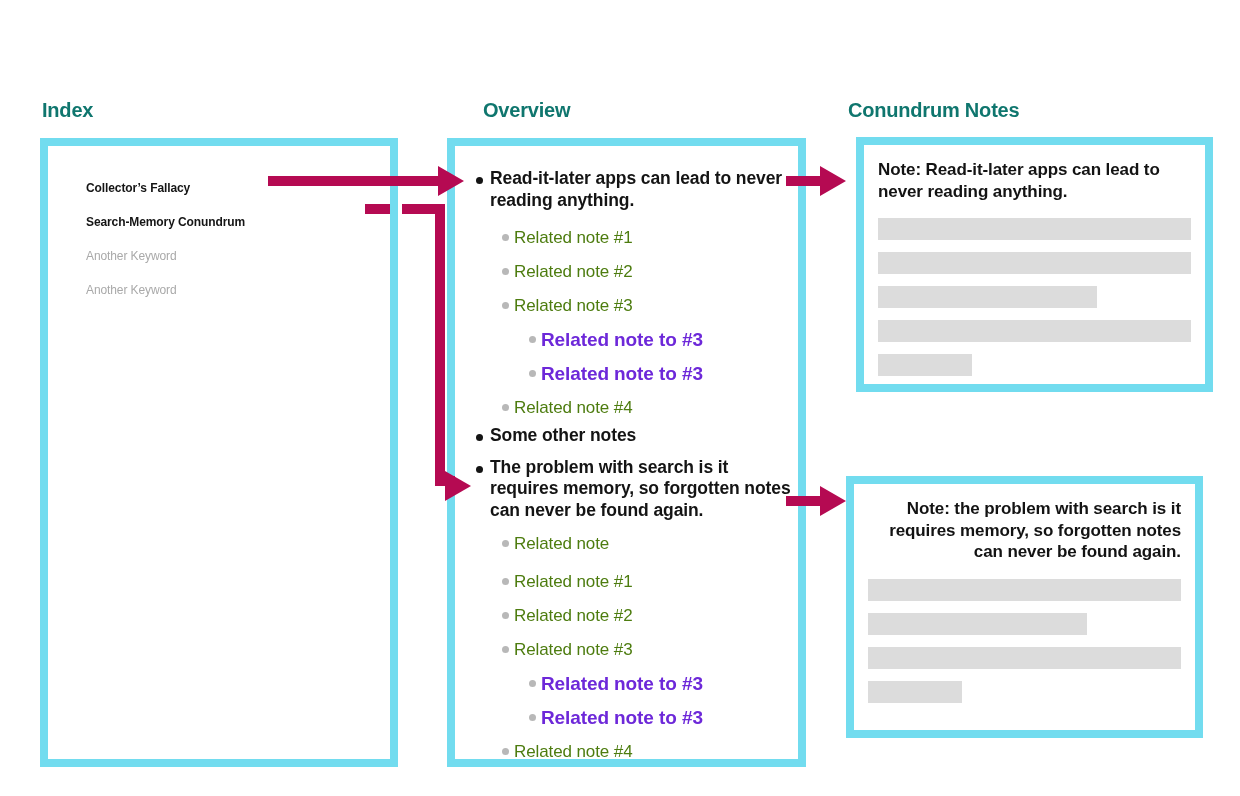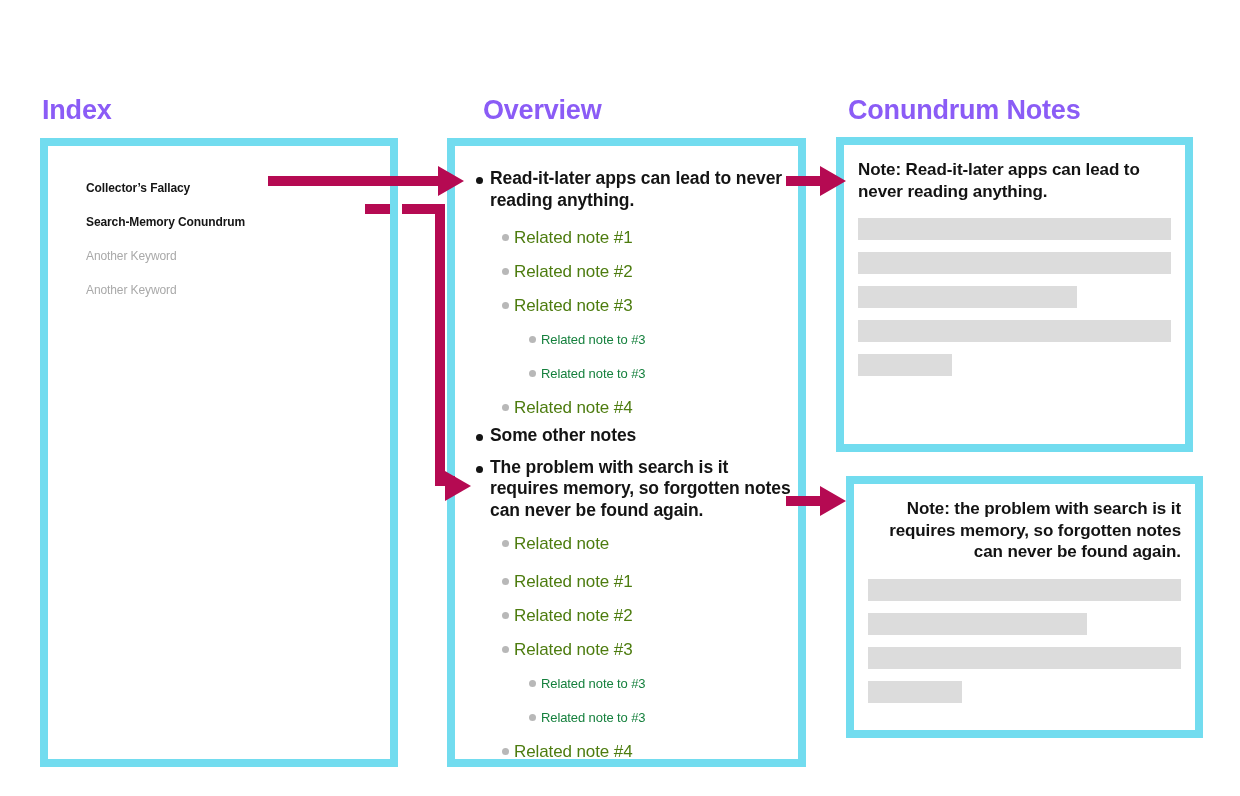--- a/index.html
+++ b/index.html
@@ -16,41 +16,41 @@
     position: relative;
     width: 1240px;
     height: 796px;
     background: #ffffff;
     overflow: hidden;
   }
 
   
   .col-heading {
     position: absolute;
-    font-size: 27px;
+    font-size: 20px;
     font-weight: 600;
-    color: #8b5cf6;
+    color: #0f766e;
     letter-spacing: -0.2px;
     white-space: nowrap;
     line-height: 32px;
   }
   #heading-index    { left: 42px;  top: 94px; }
   #heading-overview { left: 452px; top: 94px; margin-left: 31px; }
   #heading-notes    { left: 848px; top: 94px; }
 
   
   .panel {
     position: absolute;
     border: 8px solid #72dcef;
     background: #ffffff;
     box-sizing: border-box;
   }
   #panel-index    { left: 40px;  top: 138px; width: 358px; height: 629px; }
   #panel-overview { left: 447px; top: 138px; width: 359px; height: 629px; }
-  #panel-note-1   { left: 836px; top: 137px; width: 357px; height: 315px; }
+  #panel-note-1   { left: 856px; top: 137px; width: 357px; height: 255px; }
   #panel-note-2   { left: 846px; top: 476px; width: 357px; height: 262px; text-align: right; }
 
   
   #index-list {
     position: absolute;
     left: 38px;
     top: 25px;
     width: 300px;
   }
   .index-item {
@@ -131,24 +131,24 @@
   }
   .ov-row.lvl2 .bullet {
     left: 64px;
     top: 13px;
     width: 7px;
     height: 7px;
     background: #b8b8b8;
   }
   .ov-row.lvl2 .txt {
     display: block;
-    font-size: 13px;
+    font-size: 19px;
     line-height: 34px;
-    font-weight: 400;
-    color: #15803d;
+    font-weight: 700;
+    color: #6d28d9;
     letter-spacing: -0.1px;
   }
   .ov-gap { height: 4px; }
 
   
   .note-inner {
     position: absolute;
     left: 14px;
     right: 14px;
     top: 14px;

